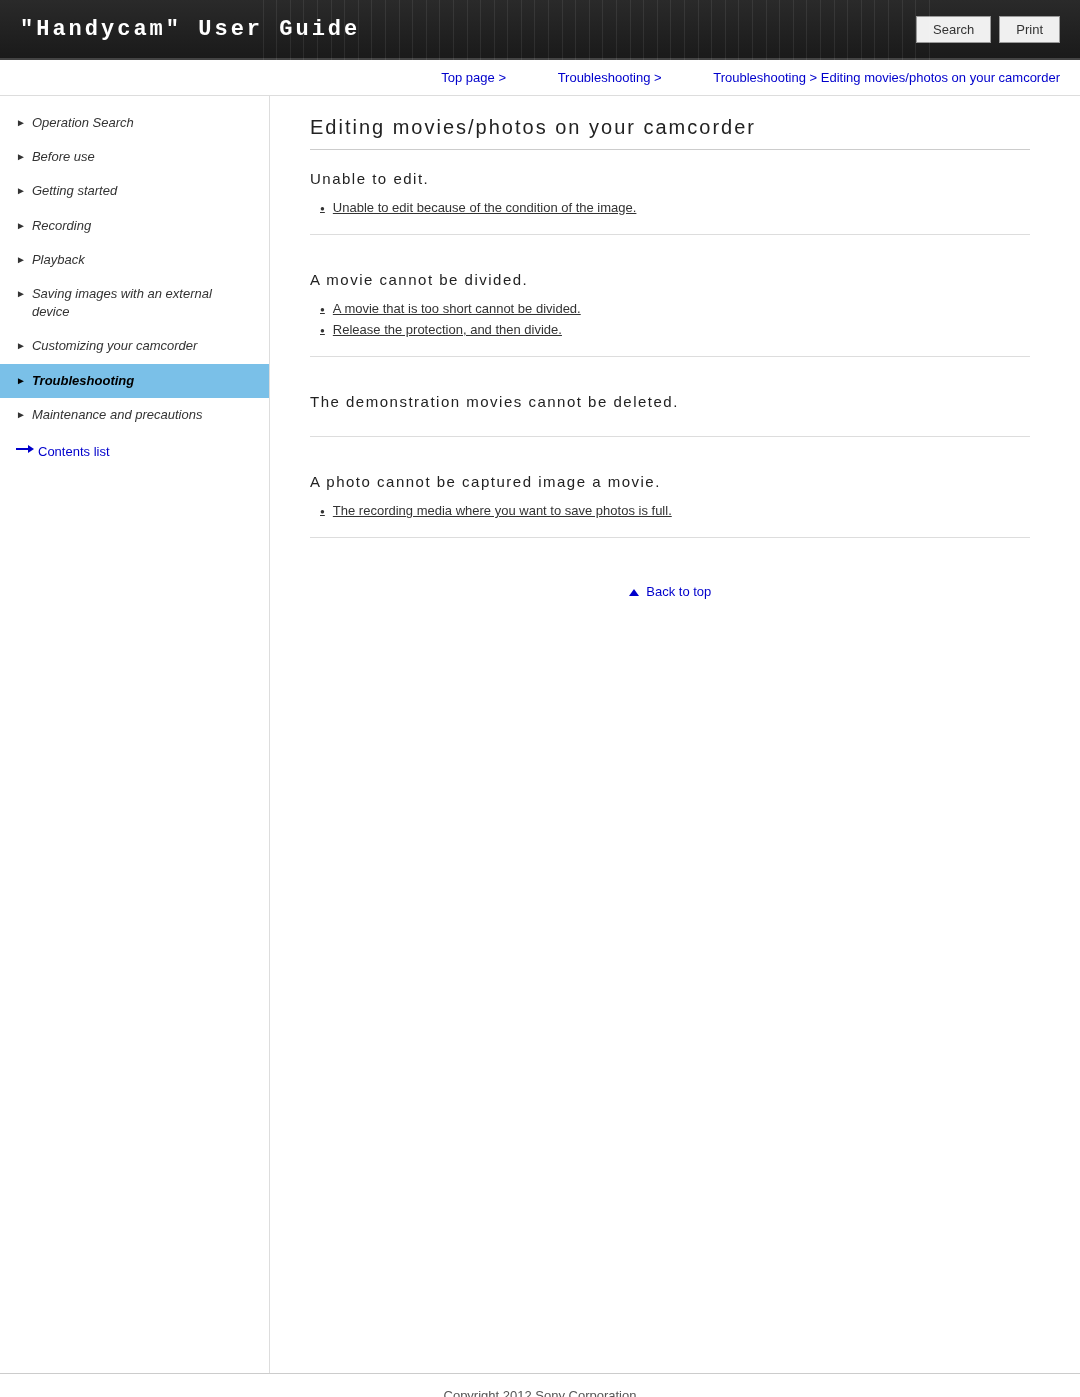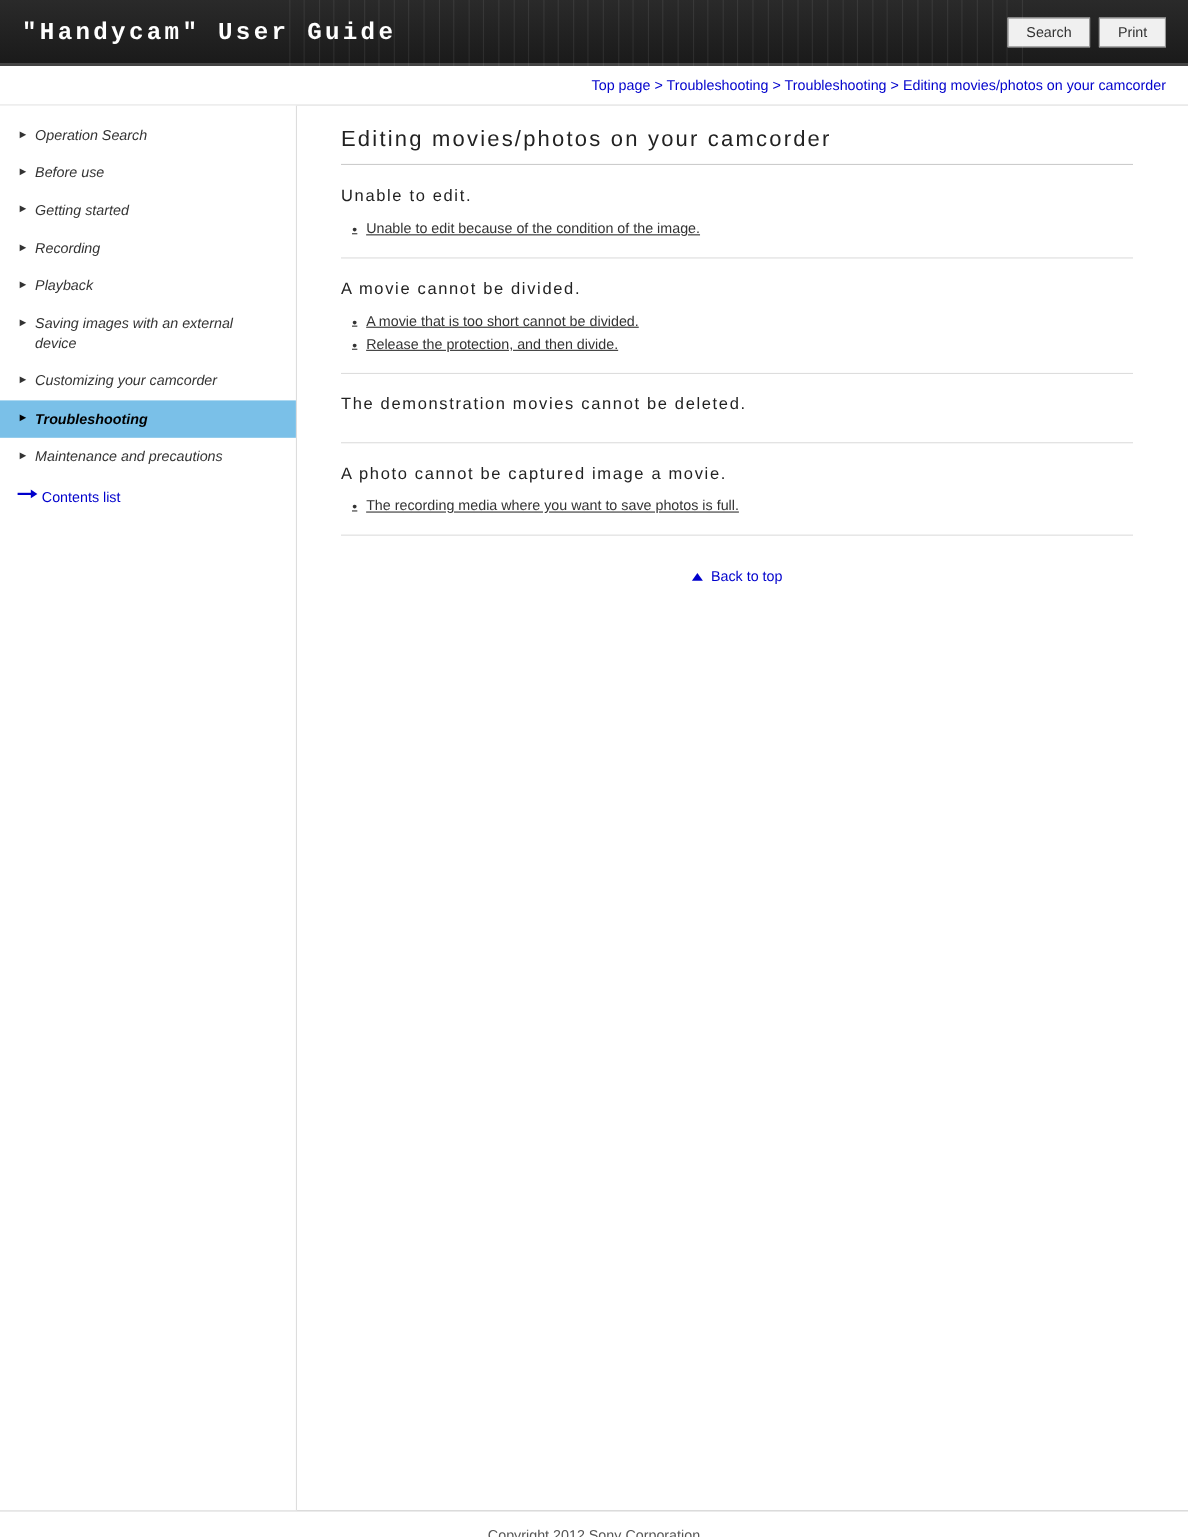--- a/index.html
+++ b/index.html
@@ -46,20 +46,21 @@
     .breadcrumb {
       padding: 10px 20px;
       font-size: 13px;
       color: #0000cc;
       text-align: right;
       border-bottom: 1px solid #ddd;
     }
     .breadcrumb a {
       color: #0000cc;
       text-decoration: none;
+      margin-left: 48px;
     }
     .breadcrumb span { color: #0000cc; }
 
     
     .layout {
       display: flex;
       min-height: calc(1397px - 120px);
     }
 
     
@@ -139,21 +140,21 @@
       font-size: 20px;
       font-weight: normal;
       letter-spacing: 2px;
       color: #222;
       border-bottom: 1px solid #ccc;
       padding-bottom: 10px;
       margin-bottom: 20px;
     }
 
     .section {
-      margin-bottom: 19px;
+      margin-bottom: 36px;
       border-bottom: 1px solid #ddd;
       padding-bottom: 16px;
     }
     .section-title {
       font-size: 15px;
       font-weight: normal;
       letter-spacing: 1.5px;
       color: #222;
       margin-bottom: 10px;
     }

